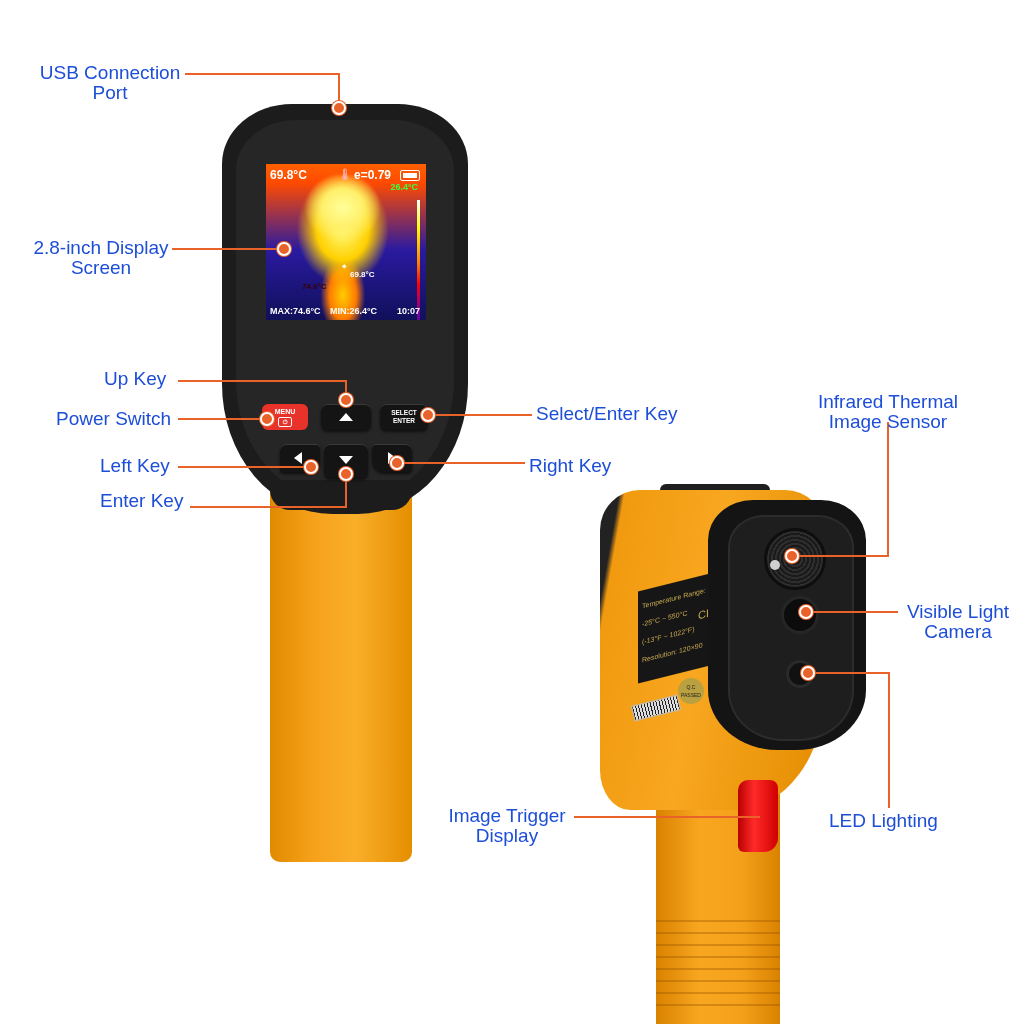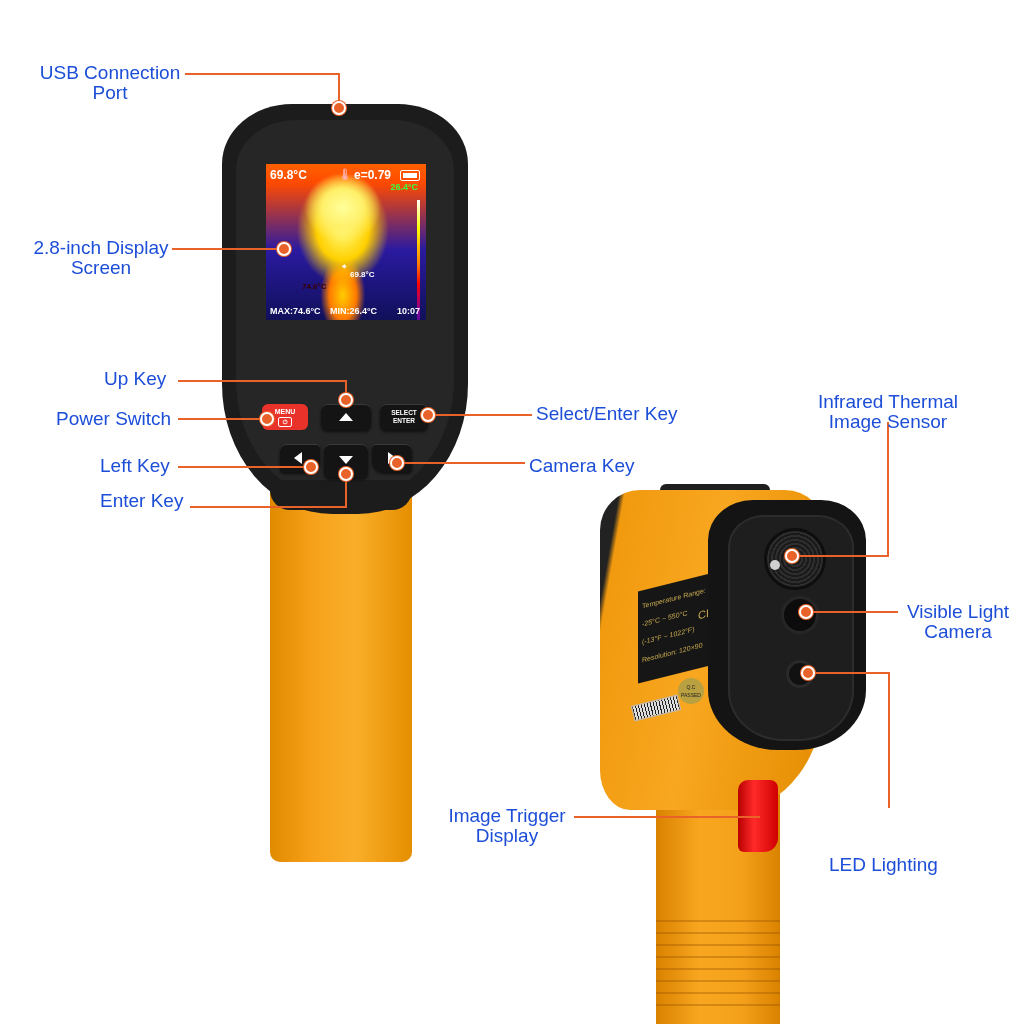--- a/index.html
+++ b/index.html
@@ -180,27 +180,27 @@
 </div>
 <div class="label" style="left:26px;top:238px;width:150px;">
   <span>2.8-inch Display</span><br>
   <span>Screen</span>
 </div>
 <div class="label" style="left:104px;top:369px;text-align:center;">Up Key</div>
 <div class="label" style="left:56px;top:409px;">Power Switch</div>
 <div class="label" style="left:100px;top:456px;">Left Key</div>
 <div class="label" style="left:100px;top:491px;">Enter Key</div>
 <div class="label" style="left:536px;top:404px;">Select/Enter Key</div>
-<div class="label" style="left:529px;top:456px;">Camera Key</div>
+<div class="label" style="left:529px;top:456px;">Right Key</div>
 
 <div class="label" style="left:806px;top:356px;width:164px;margin-top:36px;">
   <span>Infrared Thermal</span><br>
   <span>Image Sensor</span>
 </div>
 <div class="label" style="left:898px;top:602px;width:120px;">
   <span>Visible Light</span><br>
   <span>Camera</span>
 </div>
-<div class="label" style="left:829px;top:811px;margin-top:44px;">LED Lighting</div>
+<div class="label" style="left:829px;top:811px;">LED Lighting</div>
 <div class="label" style="left:436px;top:806px;width:142px;">
   <span>Image Trigger</span><br>
   <span>Display</span>
 </div>
 
 </body></html>

